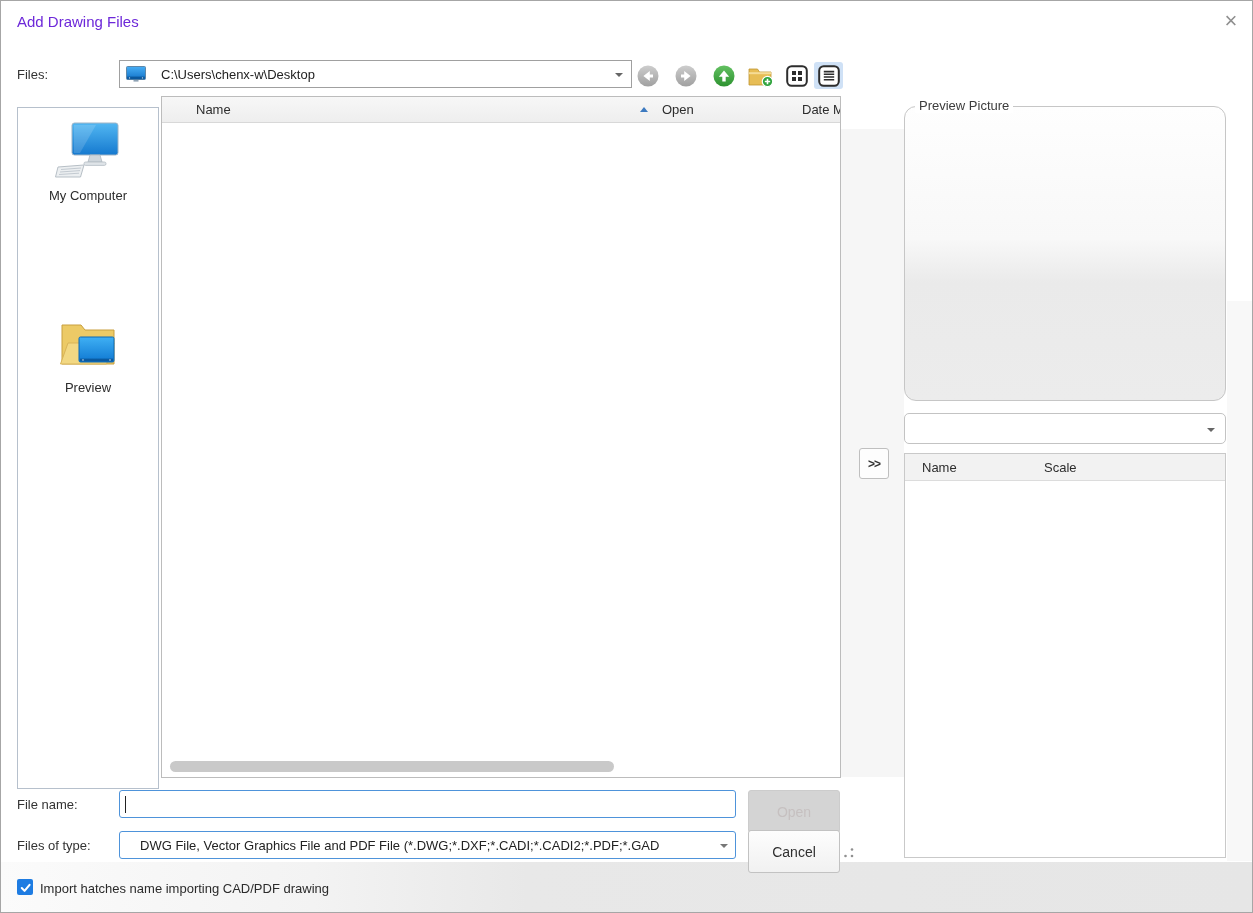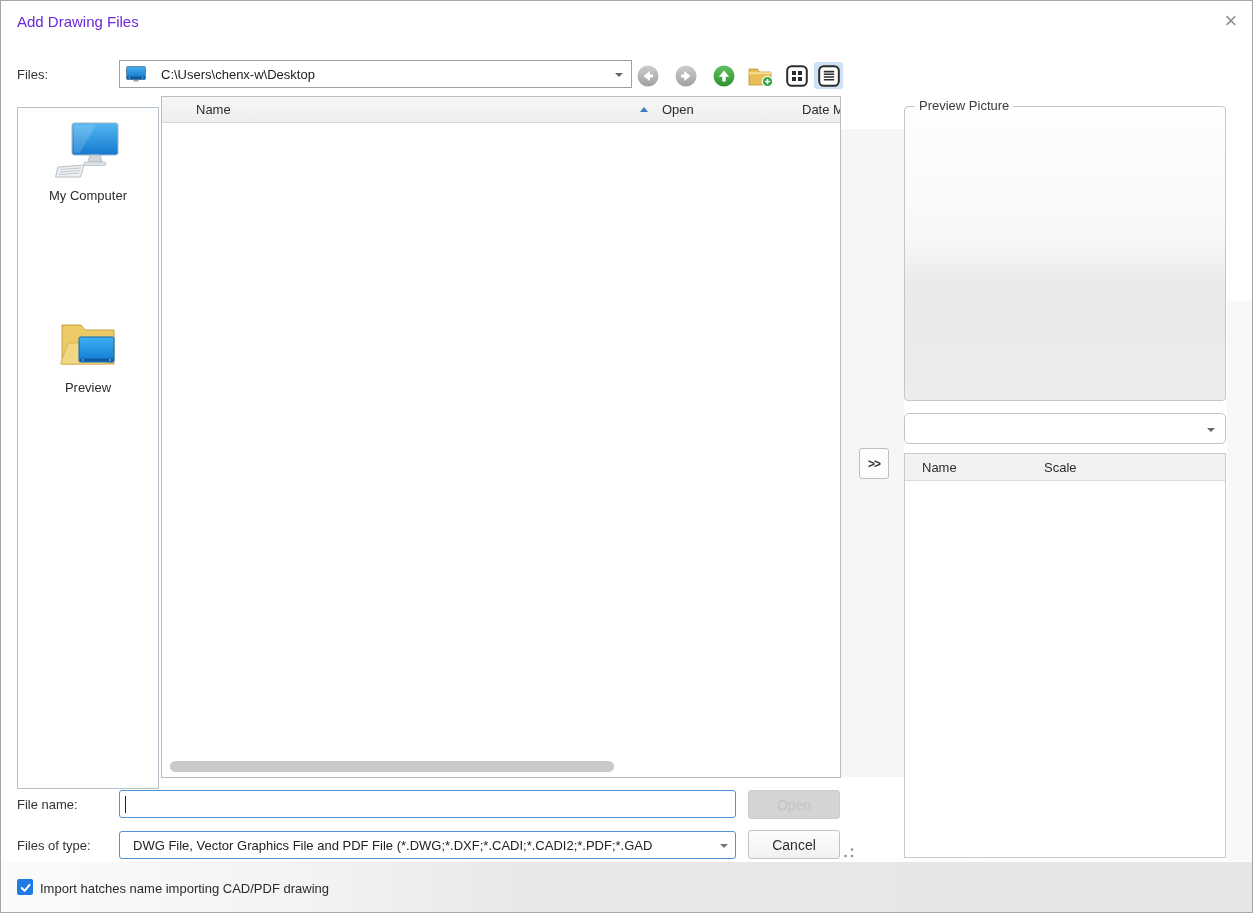--- a/index.html
+++ b/index.html
@@ -47,21 +47,21 @@
                background:linear-gradient(#f7f7f7,#eeeeee); border-bottom:1px solid #d8d8d8; }
   .fl-col { position:absolute; top:5px; color:#2d2d2d; white-space:nowrap; cursor:pointer; }
   .fl-name { left:34px; } .fl-type { left:500px; } .fl-date { left:640px; }
   .sort-asc { position:absolute; left:478px; top:10px; width:0; height:0;
               border-left:4px solid transparent; border-right:4px solid transparent;
               border-bottom:5px solid #3d7ac0; }
   .hscroll { position:absolute; left:8px; bottom:5px; width:444px; height:11px;
              border-radius:5.5px; background:#c9c9c9; cursor:pointer; }
 
   .preview-group { left:903px; top:105px; width:322px; height:295px;
-                   border:1px solid #c6c6c6; border-radius:4px;
+                   border:1px solid #c6c6c6; border-radius:12px;
                    background:linear-gradient(180deg,#fefefe 0%,#f8f8f8 45%,#eaeaea 60%,#ececec 100%); }
   .preview-label { position:absolute; left:10px; top:-9px; background:#fff;
                    padding:0 4px; color:#3c3c3c; }
 
   .name-combo { left:903px; top:412px; width:322px; height:31px; background:#fff;
                 border:1px solid #c3c3c3; border-radius:5px; cursor:pointer; }
   .name-combo .arrow-down { position:absolute; right:10px; top:14px; }
 
   .add-btn { left:858px; top:447px; width:30px; height:31px; background:#fdfdfd;
              border:1px solid #bfbfbf; border-radius:3px; display:flex; align-items:center;
@@ -72,30 +72,30 @@
                 border:1px solid #c9c9c9; }
   .rl-header { position:relative; height:27px; background:#f2f2f2; border-bottom:1px solid #dcdcdc; }
   .rl-col { position:absolute; top:6px; color:#2d2d2d; }
   .rl-name { left:17px; } .rl-scale { left:139px; }
 
   .fn-label { left:16px; top:796px; }
   .fn-input { left:118px; top:789px; width:617px; height:28px; border:1.5px solid #4e93da;
               border-radius:3px; padding:0 5px; font:inherit; color:#222; background:#fff; }
   .caret { left:124px; top:795px; width:1px; height:17px; background:#222; pointer-events:none; }
 
-  .btn { position:absolute; width:92px; height:29px; border-radius:3px; font-size:14px;
+  .btn { position:absolute; width:92px; height:43px; border-radius:3px; font-size:14px;
          display:flex; align-items:center; justify-content:center; cursor:pointer; }
   .open-btn   { left:747px; top:789px; background:#d4d4d4; border:1px solid #cccccc; color:#c6c0c0; }
   .cancel-btn { left:747px; top:829px; background:linear-gradient(#fdfdfd,#f1f1f1);
                 border:1px solid #c2c2c2; color:#2f2f2f; }
 
   .ft-label { left:16px; top:837px; }
   .ft-combo { left:118px; top:830px; width:617px; height:28px; background:#fff;
               border:1.5px solid #4e93da; border-radius:3px; display:flex; align-items:center;
-              padding:0 20px 0 13px; cursor:pointer; }
+              padding:0 20px 0 20px; cursor:pointer; }
   .ft-combo .txt { white-space:nowrap; overflow:hidden; width:100%; color:#222; }
   .ft-combo .arrow-down { position:absolute; right:7px; top:12px; border-top-color:#777; }
 
   .grip { left:841px; top:845px; cursor:nwse-resize; }
 
   .checkbox { left:16px; top:878px; width:16px; height:16px; background:#1e7ce2;
               border-radius:2px; display:flex; align-items:center; justify-content:center;
               cursor:pointer; }
   .cb-label { left:39px; top:880px; color:#2b2b2b; }
 </style>

